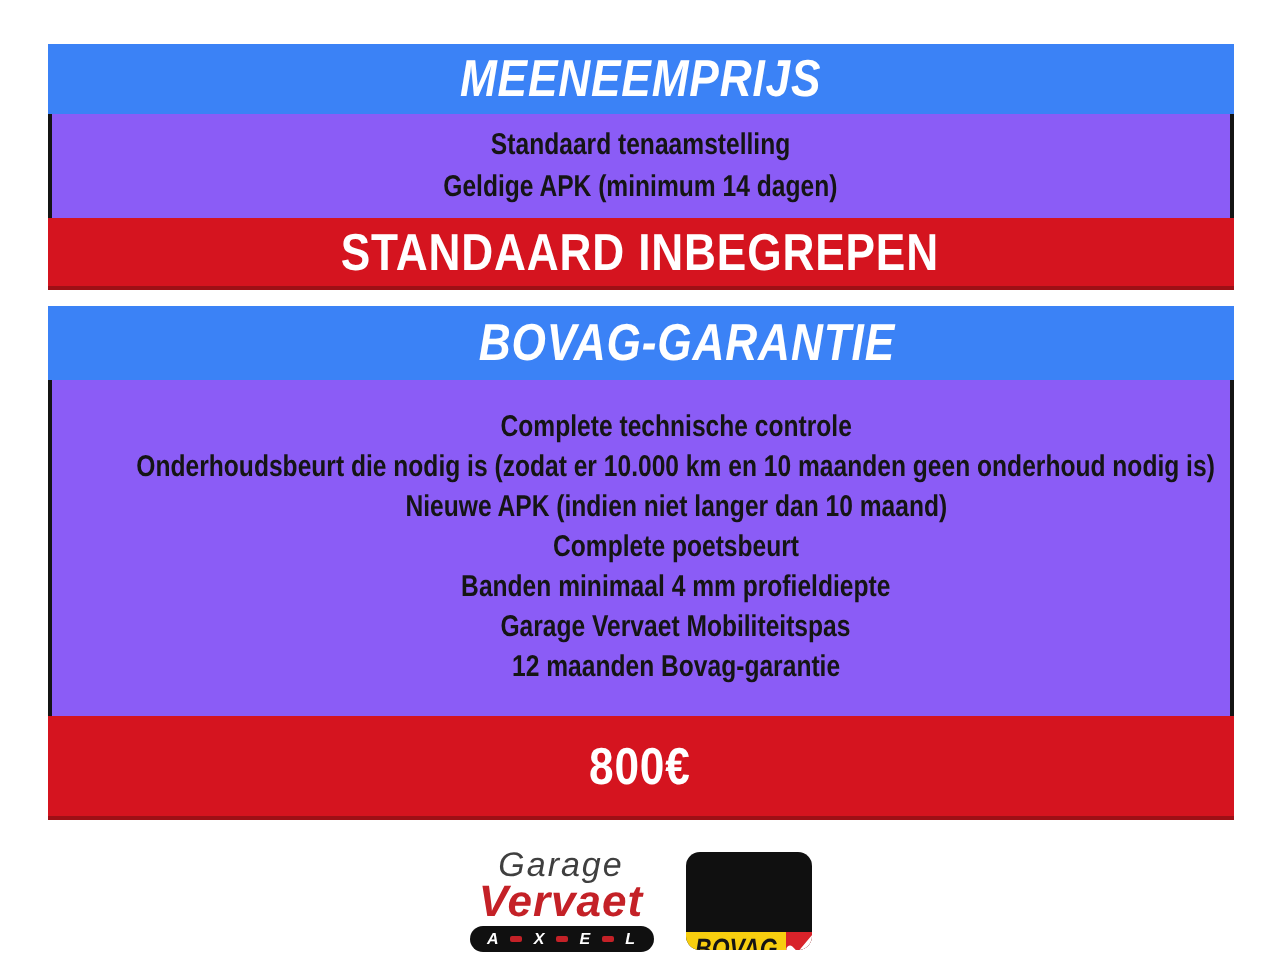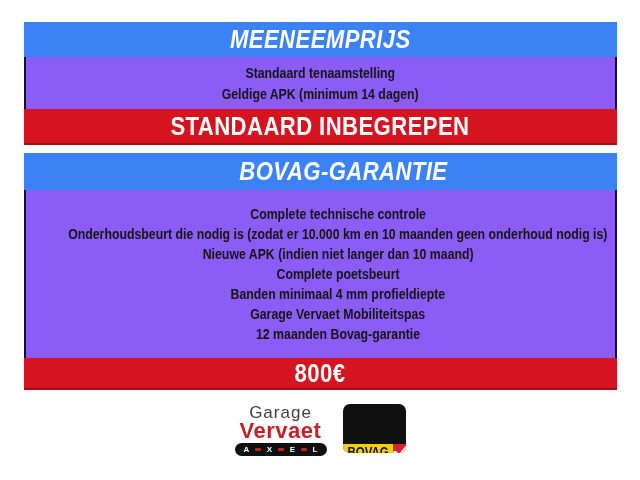--- a/index.html
+++ b/index.html
@@ -20,21 +20,21 @@
   }
   .bar-black.h35 { height: 35px; }
   .bar-black.h37 { height: 37px; padding-left: 47px; }
   .bar-red {
     background: #d5141f; color: #ffffff;
     border-bottom: 2px solid #9e1016;
     display: flex; align-items: center; justify-content: center;
     box-sizing: border-box;
   }
   .bar-red.h36 { height: 36px; }
-  .bar-red.h40 { height: 32px; }
+  .bar-red.h40 { height: 52px; }
   .bar-text {
     font-weight: bold; font-size: 26px; letter-spacing: 0.5px;
     white-space: nowrap; transform: scaleX(0.85); transform-origin: 50% 50%;
   }
 
   
   .body-white {
     background: #8b5cf6;
     border-left: 2px solid #141414; border-right: 2px solid #141414;
     box-sizing: border-box;
@@ -48,21 +48,21 @@
   .line {
     font-weight: bold; font-size: 15px; color: #151515;
     white-space: nowrap; transform: scaleX(0.82); transform-origin: 50% 50%;
   }
 
   .gap8 { height: 8px; }
 
   
   .logos-row {
     margin-top: 14px;
-    display: flex; justify-content: center; gap: 16px;
+    display: flex; justify-content: center; align-items: center; gap: 16px; font-style: italic;
   }
 
   
   .vervaet-logo { text-align: center; width: 92px; }
   .vv-garage { font-size: 17px; color: #3f3f3f; letter-spacing: 1px; line-height: 17px; }
   .vv-name   { font-size: 22px; font-weight: bold; color: #c42127; letter-spacing: 0.5px; line-height: 20px; margin-top: 0px; }
   .vv-pill {
     margin-top: 2px; background: #101010; height: 13px; border-radius: 7px;
     display: flex; align-items: center; justify-content: center; gap: 6px; padding: 0 9px;
   }

